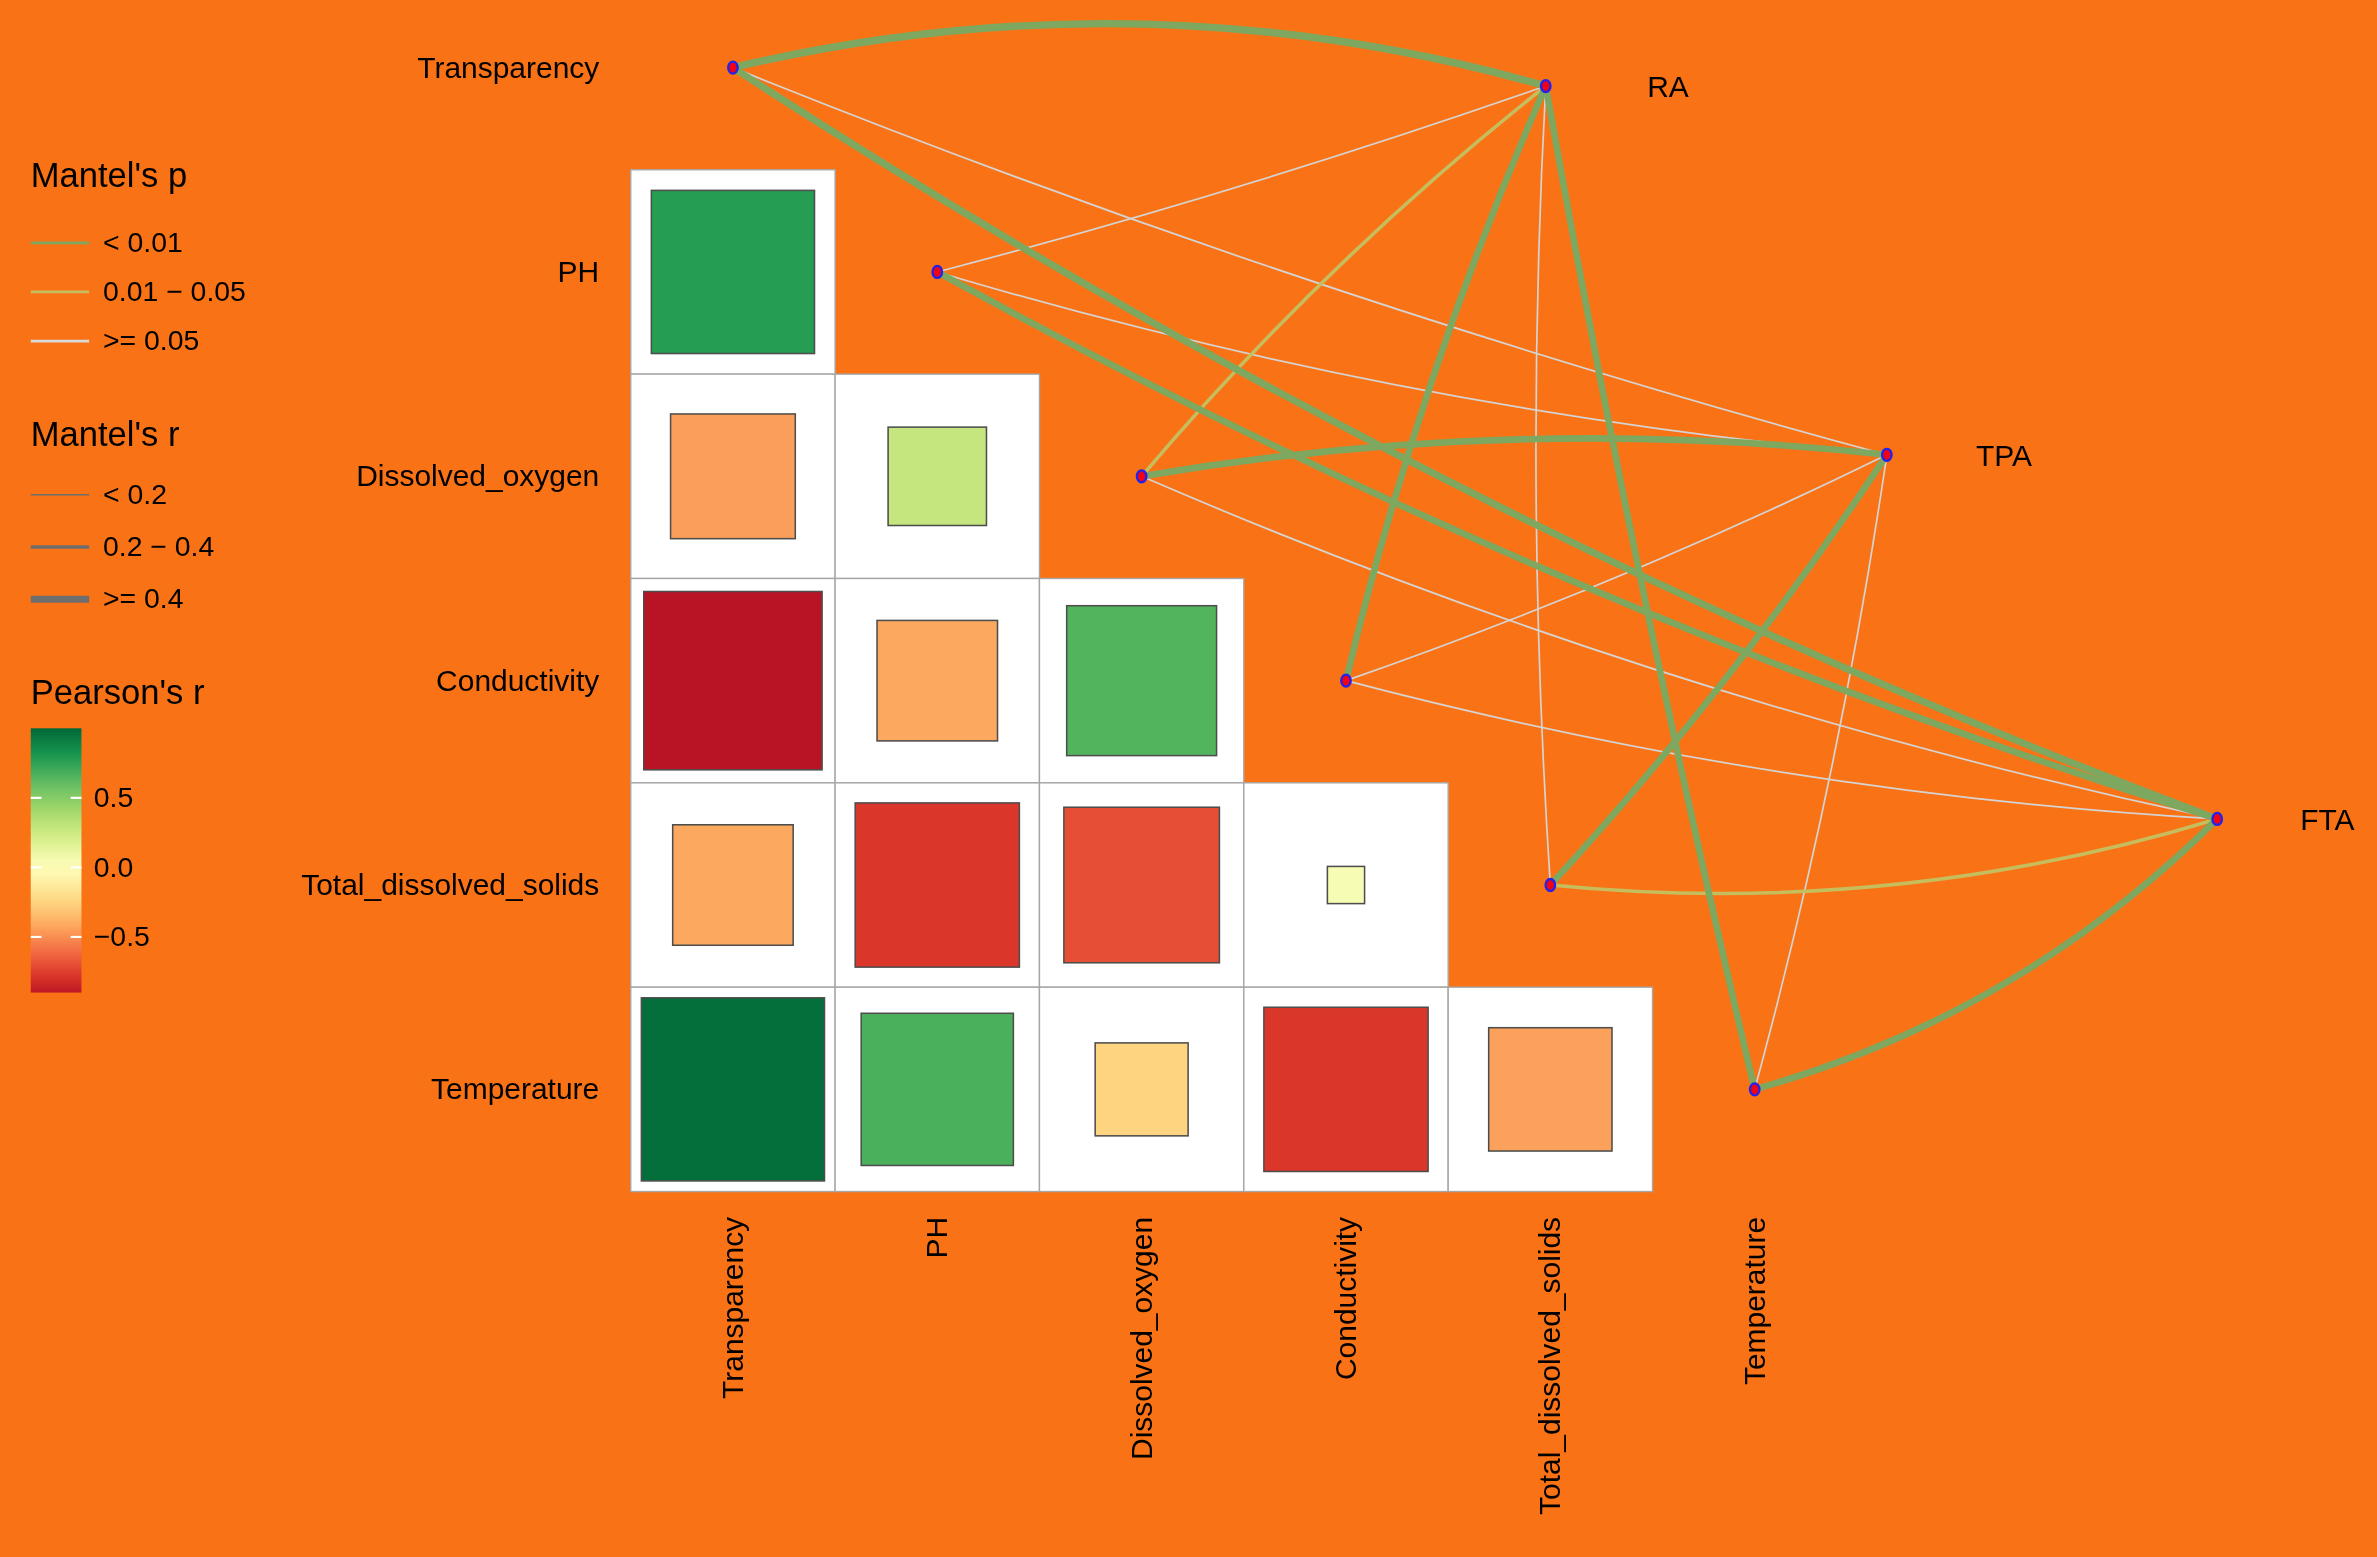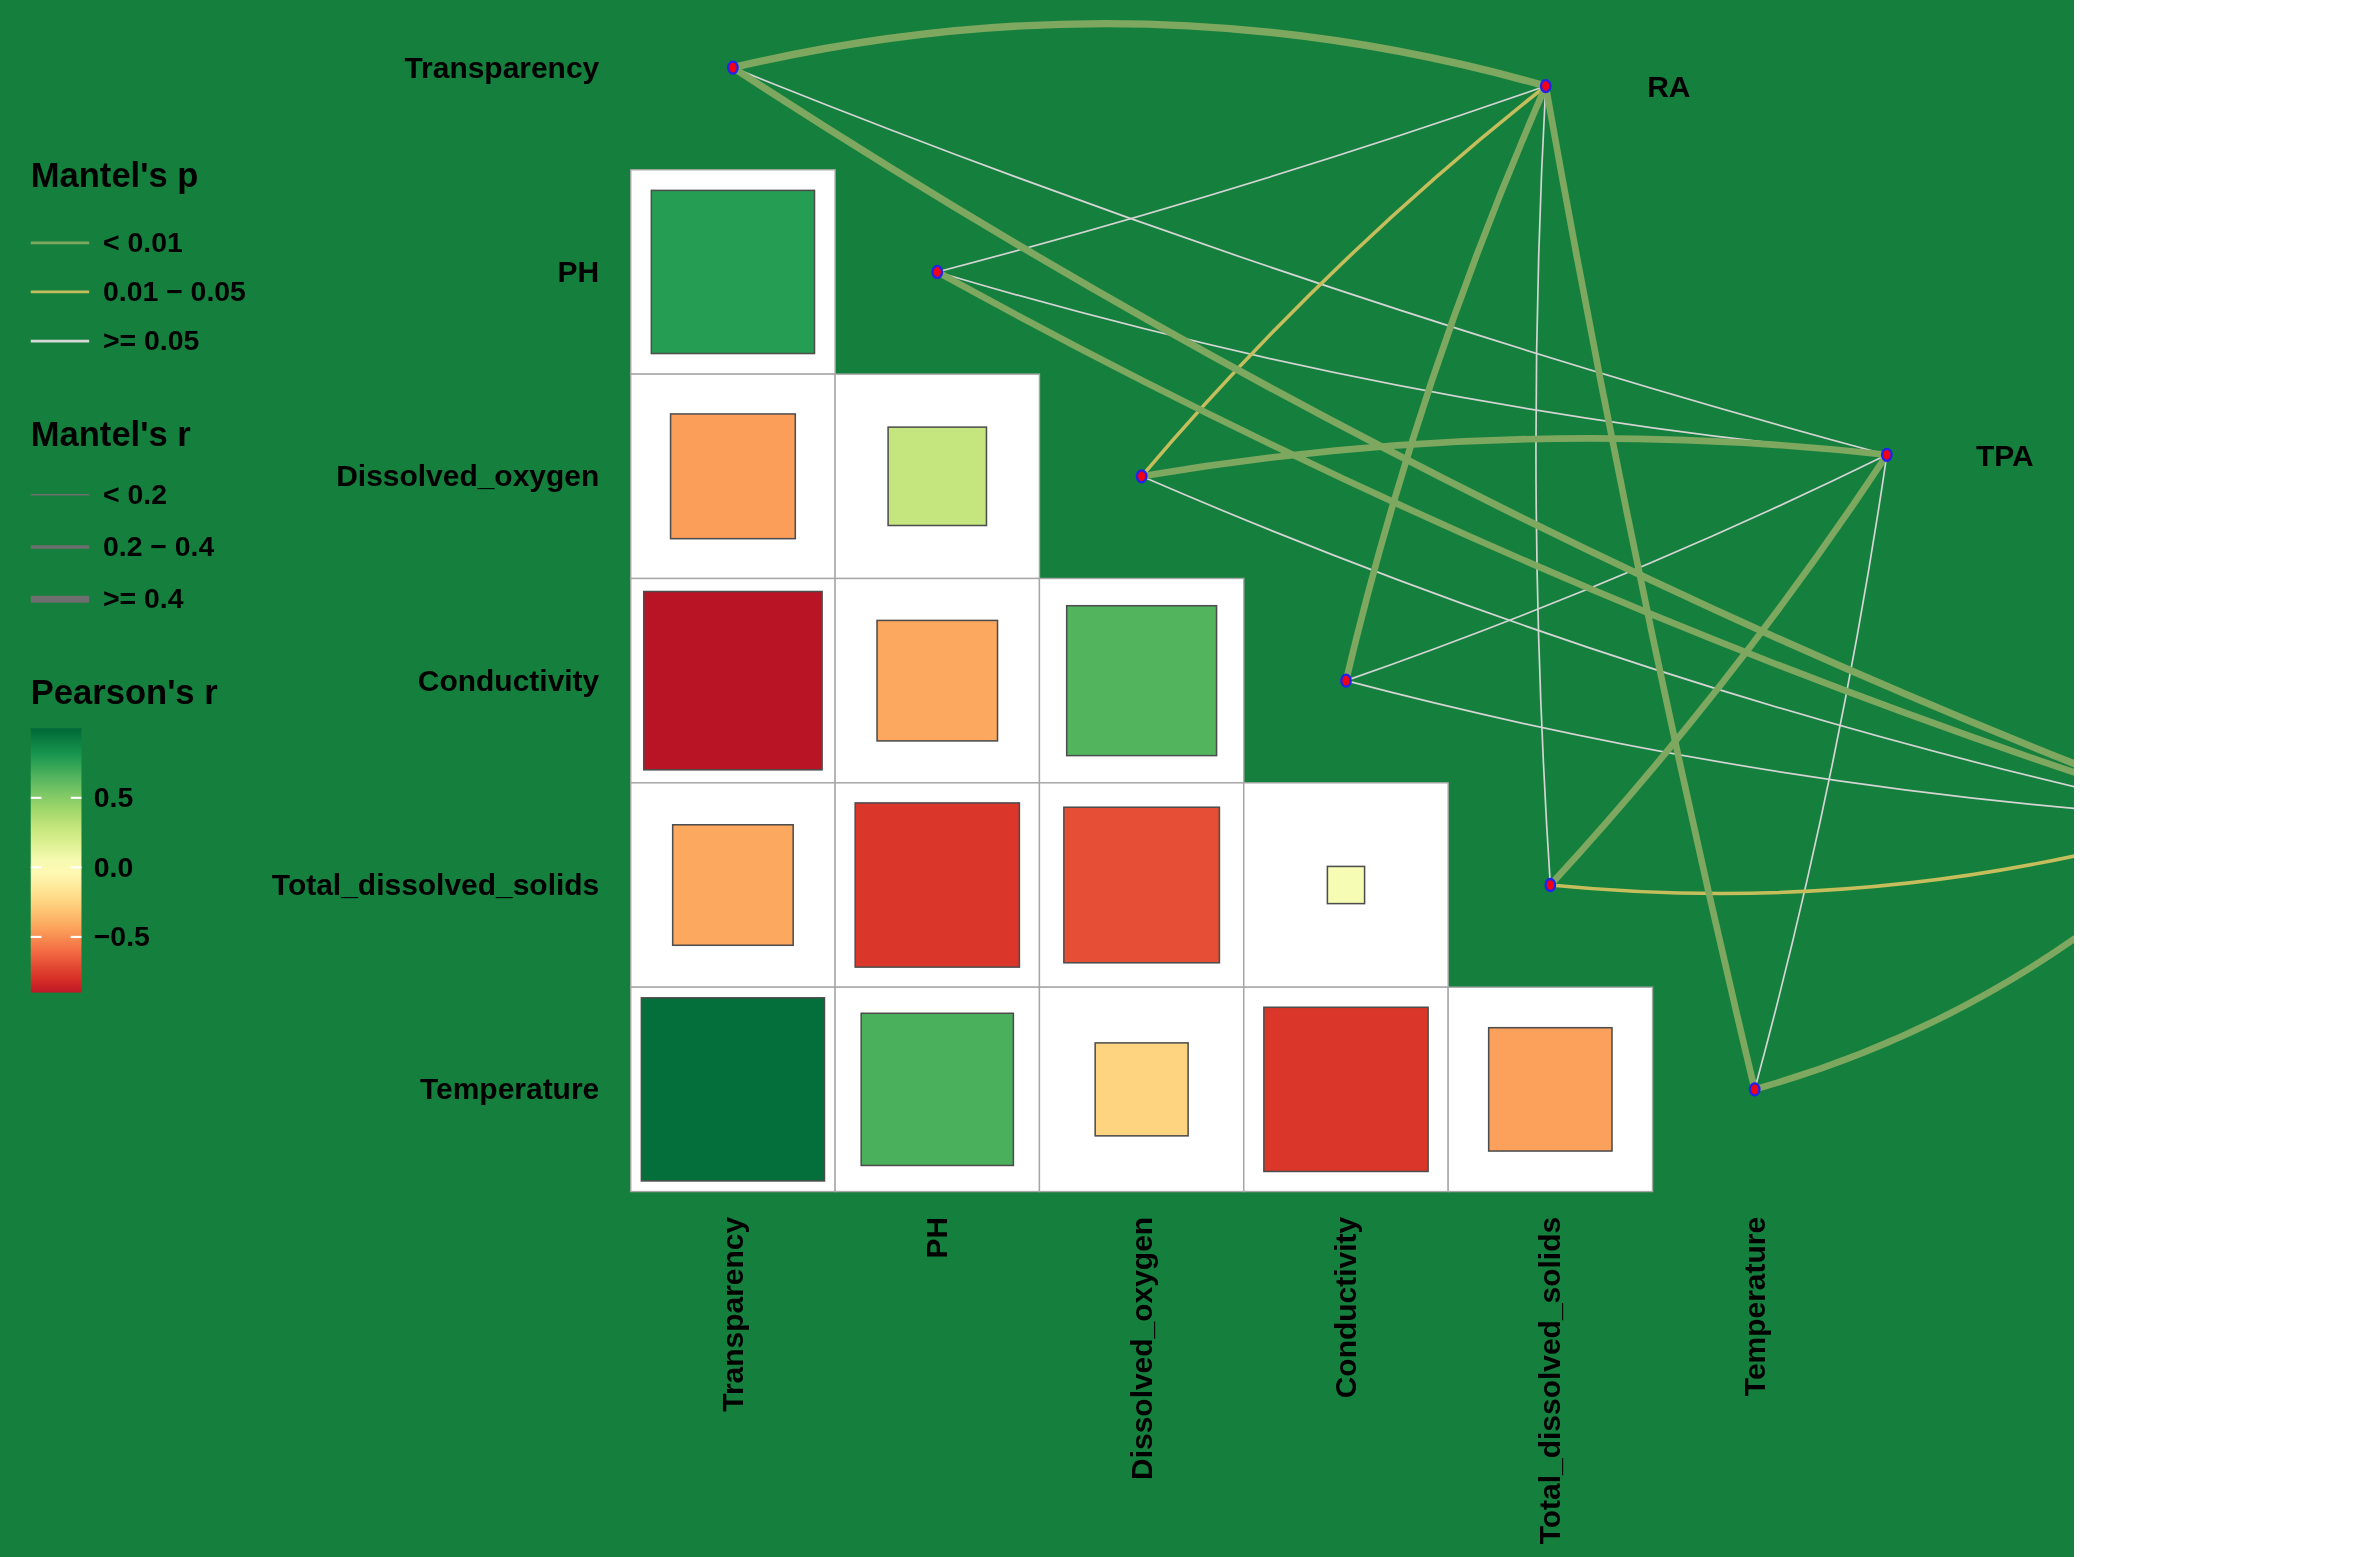--- a/index.html
+++ b/index.html
@@ -1,16 +1,16 @@
 <!DOCTYPE html>
 <html style="font-size:9px"><head>
 <meta charset="utf-8">
 <style>
   html,body{margin:0;padding:0;background:#ffffff;}
-  #stage{width:2074px;height:1558px;background:#15803d;overflow:hidden;font-weight:bold;}
+  #stage{width:2377px;height:1558px;background:#f97316;overflow:hidden;}
   svg{display:block;}
   text{font-family:"Liberation Sans", sans-serif;fill:#000000;}
 </style>
 </head>
 <body>
 
 <div id="stage">
   <svg id="plot" width="2377" height="1558" viewBox="0 0 1547 1014" xmlns="http://www.w3.org/2000/svg">
     <defs id="defs">
         <linearGradient id="pearsonGrad" x1="0" y1="0" x2="0" y2="1">

